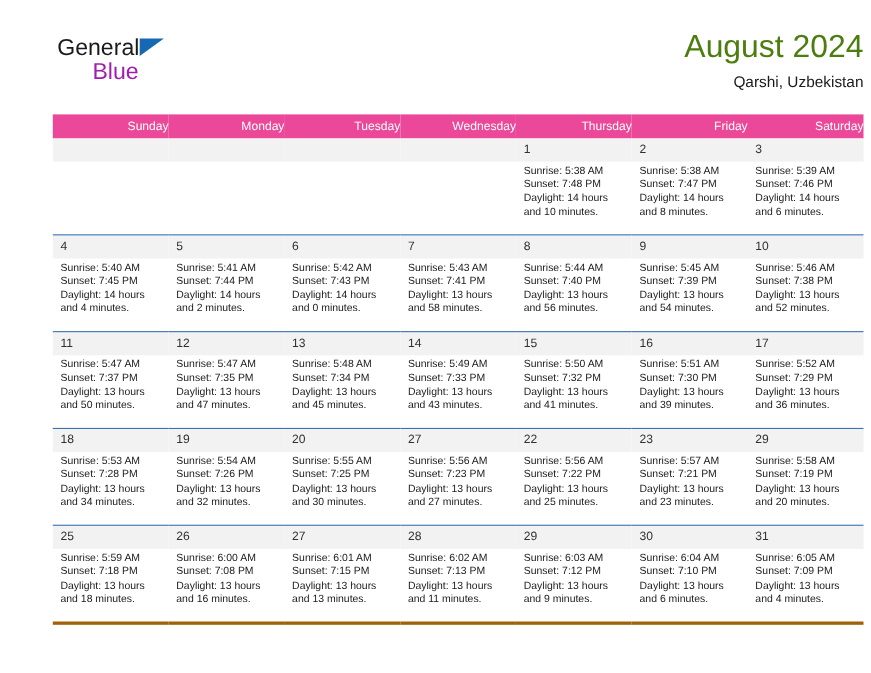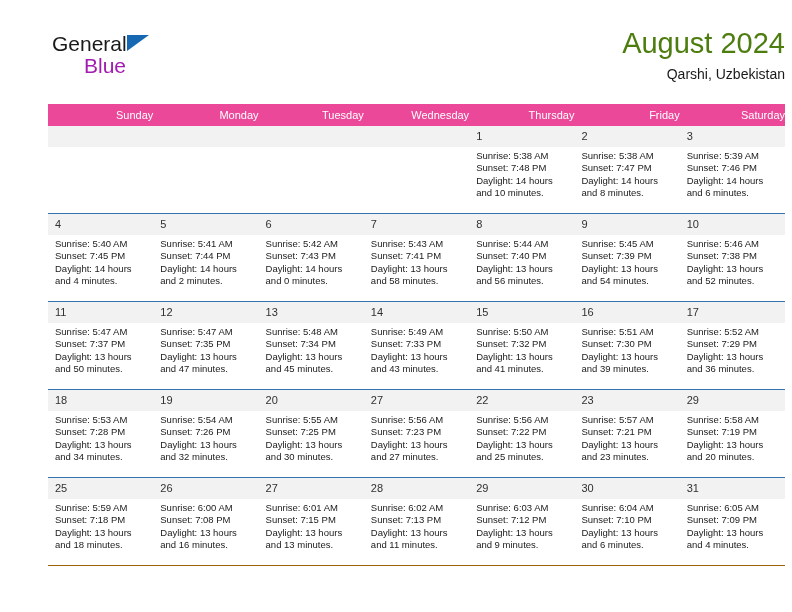--- a/index.html
+++ b/index.html
@@ -113,21 +113,21 @@
     border-left: none;
     border-right: none;
     border-bottom: none;
     height: 87px;
     background: #ffffff;
   }
   .calendar tr.week:first-child td {
     border-top: none;
   }
   .calendar tr.week.last td {
-    border-bottom: 1px solid #a16207;
+    border-bottom: 3px solid #a16207;
   }
   .daynum {
     background: #f2f2f2;
     font-size: 11px;
     line-height: 13px;
     color: #303030;
     padding: 4px 0 4px 7px;
     height: 13px;
   }
   .daynum.empty {

